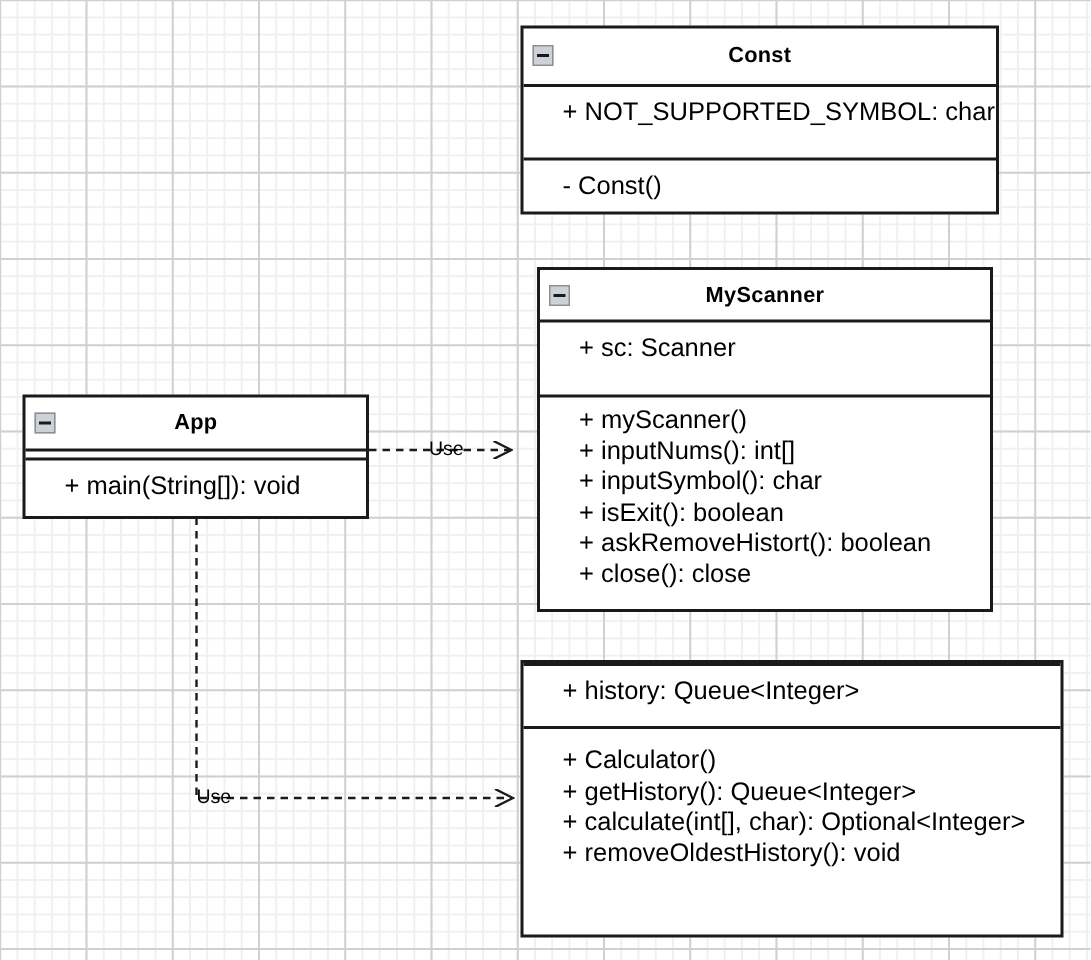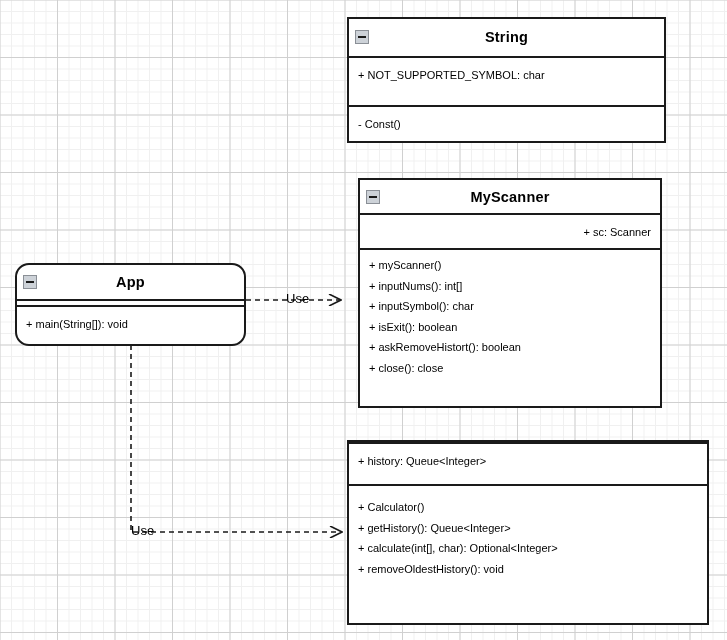--- a/index.html
+++ b/index.html
@@ -55,23 +55,24 @@
   }
 
   .uml-divider {
     height: 0;
     border-top: 2px solid #1a1a1a;
   }
 
   .uml-compartment {
     box-sizing: border-box;
     padding: 7px 9px 7px 9px;
-    font-size: 11px;
+    font-size: 17px;
     color: #000000;
     line-height: 20.5px;
+    margin-left: 17px;
   }
 
   .uml-compartment .member {
     white-space: nowrap;
   }
 
   .uml-compartment.empty {
     padding: 0;
     height: 4px;
   }
@@ -139,53 +140,53 @@
     </g>
   </svg>
 
   <span class="edge-label" style="left:286px; top:292px;">Use</span>
 
   <span class="edge-label" style="left:131px; top:524px;">Use</span>
 
   <div class="uml-class" style="left:347px; top:17px; width:319px; height:126px;">
     <div class="uml-title" style="height:37px;">
       <span class="collapse-btn"></span>
-      <span>String</span>
+      <span>Const</span>
     </div>
     <div class="uml-divider"></div>
     <div class="uml-compartment" style="height:47px;">
       <div class="member">+ NOT_SUPPORTED_SYMBOL: char</div>
     </div>
     <div class="uml-divider"></div>
     <div class="uml-compartment" style="flex:1;">
       <div class="member">- Const()</div>
     </div>
   </div>
 
   <div class="uml-class" style="left:358px; top:178px; width:304px; height:230px;">
     <div class="uml-title" style="height:33px;">
       <span class="collapse-btn"></span>
       <span>MyScanner</span>
     </div>
     <div class="uml-divider"></div>
-    <div class="uml-compartment" style="height:33px;text-align:right;">
+    <div class="uml-compartment" style="height:48px;">
       <div class="member">+ sc: Scanner</div>
     </div>
     <div class="uml-divider"></div>
     <div class="uml-compartment" style="flex:1; padding-top:5px;">
       <div class="member">+ myScanner()</div>
       <div class="member">+ inputNums(): int[]</div>
       <div class="member">+ inputSymbol(): char</div>
       <div class="member">+ isExit(): boolean</div>
       <div class="member">+ askRemoveHistort(): boolean</div>
       <div class="member">+ close(): close</div>
     </div>
   </div>
 
-  <div class="uml-class" style="left:15px; top:263px; width:231px; height:83px;border-radius:14px;">
+  <div class="uml-class" style="left:15px; top:263px; width:231px; height:83px;">
     <div class="uml-title" style="height:34px;">
       <span class="collapse-btn"></span>
       <span>App</span>
     </div>
     <div class="uml-divider"></div>
     <div class="uml-compartment empty"></div>
     <div class="uml-divider"></div>
     <div class="uml-compartment" style="flex:1; ">
       <div class="member">+ main(String[]): void</div>
     </div>

